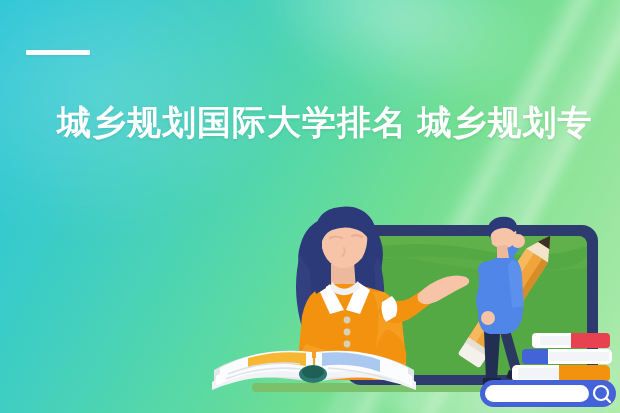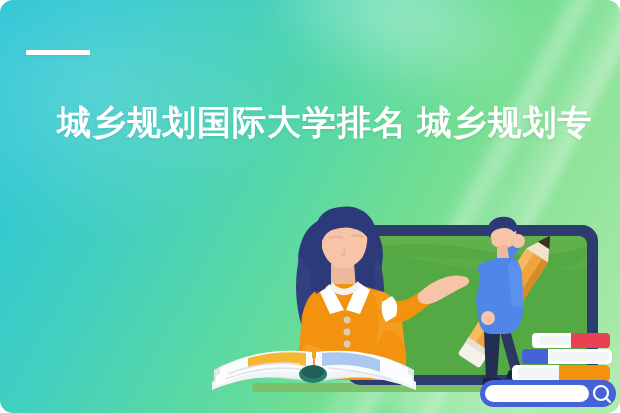--- a/index.html
+++ b/index.html
@@ -15,21 +15,20 @@
     background:
       linear-gradient(118deg,
         #29c5d6 0%,
         #33c9cf 14%,
         #44d0bd 30%,
         #57d8a6 46%,
         #71de92 62%,
         #8ce398 78%,
         #a3e8a6 92%,
         #b0ecad 100%);
-    border-radius: 13px;
   }
   
   .streak {
     position:absolute;
     background:linear-gradient(to right,
       rgba(255,255,255,0) 0%,
       rgba(255,255,255,0.55) 50%,
       rgba(255,255,255,0) 100%);
     filter:blur(6px);
     pointer-events:none;

